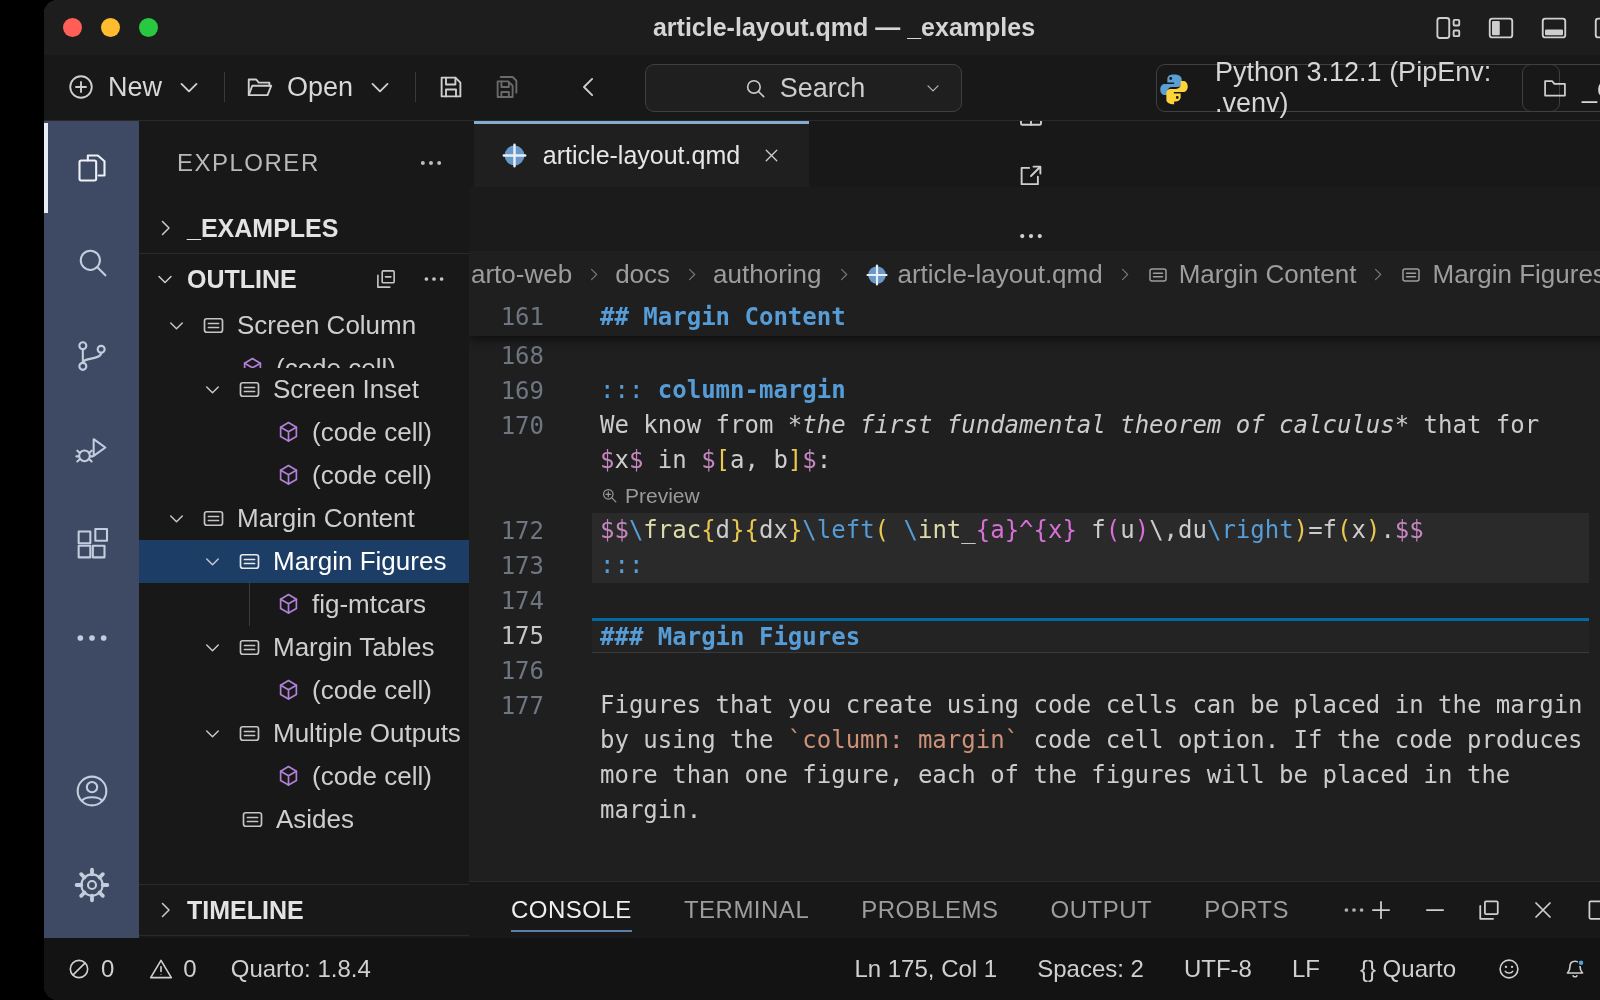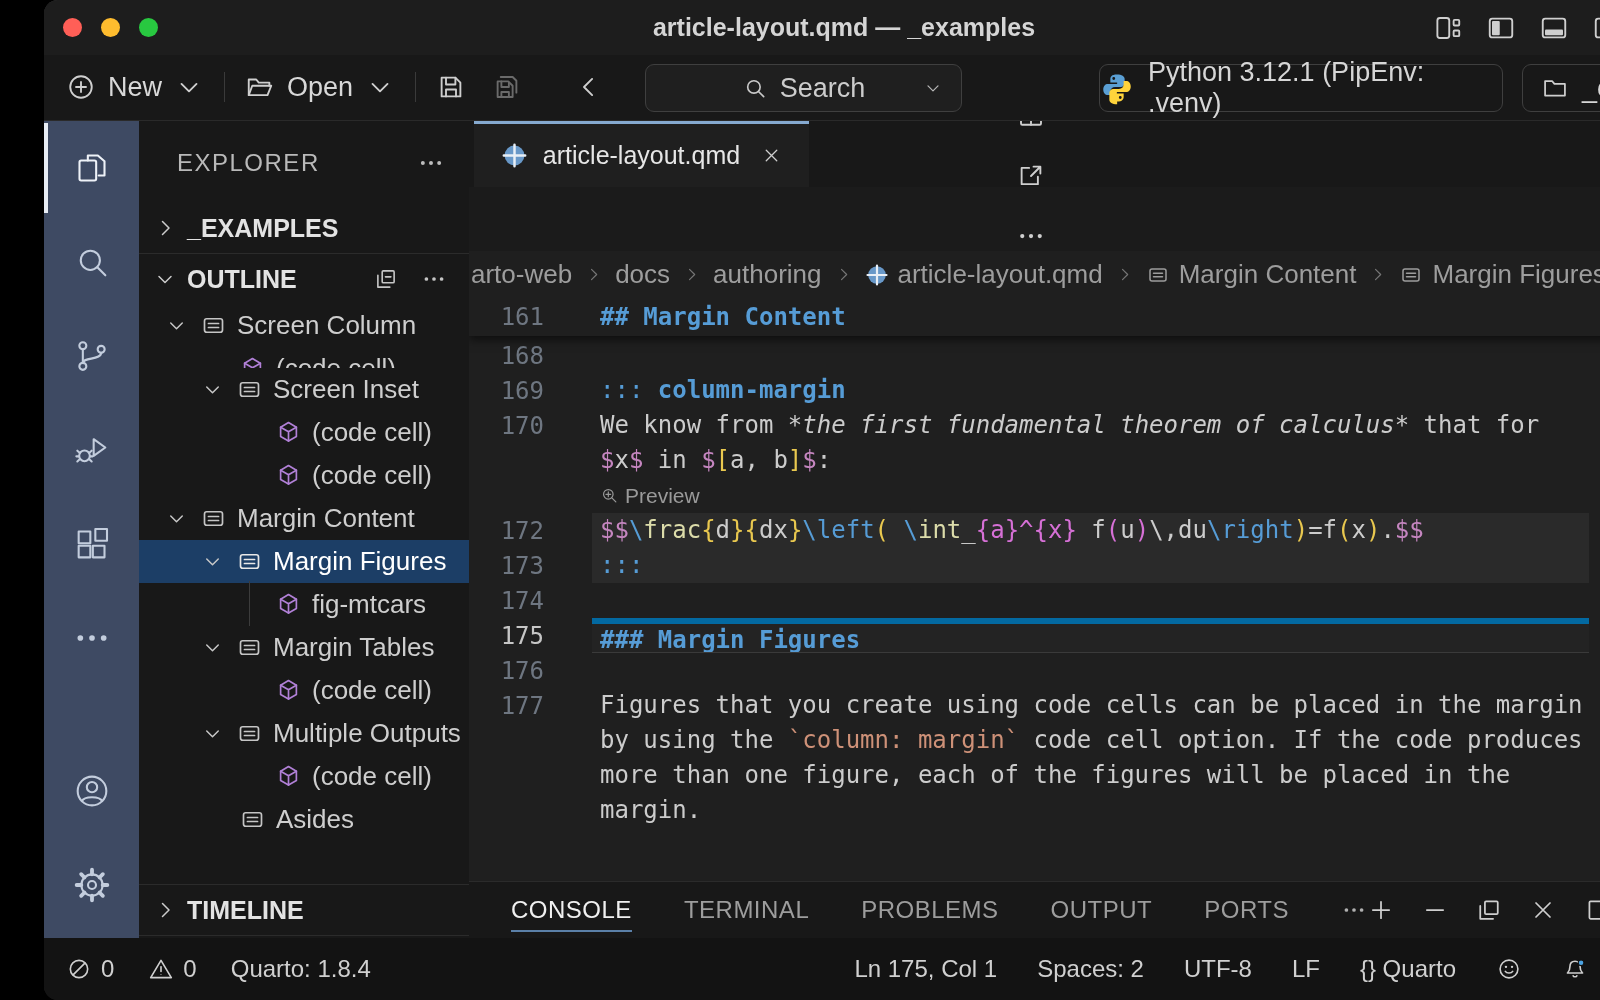--- a/index.html
+++ b/index.html
@@ -27,22 +27,22 @@
   .tb-left{position:absolute;left:22px;top:0;height:64px;display:flex;align-items:center;}
   .tbtn{display:flex;align-items:center;gap:12px;}
   .tbtn .ic{font-size:30px;color:#cfcfcf;}
   .tb-sep{width:1px;height:30px;background:#3a3a3a;margin:0 20px;}
   .chev-sm{font-size:20px;color:#bdbdbd;}
   .dim{opacity:.45;}
   .navchev{font-size:28px;color:#b9b9b9;}
   .searchbox{position:absolute;left:601px;top:9px;width:315px;height:46px;border:1px solid #3f3f3f;border-radius:9px;
     background:#1f1f1f;display:flex;align-items:center;justify-content:center;gap:12px;color:#cccccc;}
   .searchbox .chevd-abs{position:absolute;right:18px;font-size:20px;color:#b5b5b5;}
-  .pybtn{position:absolute;left:1055px;top:9px;width:402px;height:46px;border:1px solid #3f3f3f;border-radius:9px;
-    display:flex;align-items:center;justify-content:center;gap:14px;color:#d6d6d6;}
+  .pybtn{position:absolute;left:1112px;top:9px;width:402px;height:46px;border:1px solid #3f3f3f;border-radius:9px;
+    display:flex;align-items:center;justify-content:center;gap:24px;color:#d6d6d6;}
   .pybtn .ic{font-size:34px;}
   .wsbtn{position:absolute;left:1478px;top:9px;width:200px;height:46px;border:1px solid #3f3f3f;border-radius:9px;
     display:flex;align-items:center;padding-left:18px;gap:13px;color:#d6d6d6;}
   .wsbtn .ic{font-size:28px;color:#cfcfcf;}
   
   .activity{position:absolute;top:121px;bottom:62px;left:0;width:95px;background:#3e4a63;display:flex;flex-direction:column;}
   .actitem{height:94px;display:flex;align-items:center;justify-content:center;color:#c3cddd;font-size:40px;position:relative;}
   .actitem svg{stroke-width:1.25;}
   .actitem.active{color:#eef2f8;}
   .actitem.active::before{content:"";position:absolute;left:0;top:2px;bottom:2px;width:4px;background:#e8edf5;}
@@ -92,21 +92,21 @@
   
   .codearea{position:relative;background:#1f1f1f;height:584px;font-family:"DejaVu Sans Mono","Liberation Mono",monospace;
     font-size:24px;overflow:hidden;}
   .crow{height:35px;display:flex;align-items:center;white-space:pre;}
   .lnum{width:100px;box-sizing:border-box;padding-right:25px;text-align:right;color:#6e7681;flex:none;}
   .ctext{flex:1;margin-left:23px;margin-right:55px;padding-left:8px;height:35px;line-height:35px;overflow:hidden;}
   .sticky{position:absolute;top:0;left:0;right:0;height:38px;background:#1f1f1f;display:flex;align-items:center;
     box-shadow:0 4px 9px rgba(0,0,0,.55);z-index:3;white-space:pre;}
   #code-rows{padding-top:40px;}
   .crow.hl .ctext{background:#2a2a2a;}
-  .crow.cur .ctext{border-top:6px solid #0369a1;border-bottom:1px solid #3a3a3a;background:#232323;box-sizing:border-box;line-height:32px;}
+  .crow.cur .ctext{border-top:3px solid #0369a1;border-bottom:1px solid #3a3a3a;background:#232323;box-sizing:border-box;line-height:32px;}
   .crow.cur .lnum{color:#c6c6c6;}
   .crow.lensrow .ctext{font-family:"Liberation Sans",sans-serif;font-size:21px;color:#9a9a9a;display:flex;align-items:center;gap:6px;}
   .lensic{font-size:19px;color:#9a9a9a;}
   .sg.p{color:#cccccc;} .sg.i{color:#cccccc;font-style:italic;}
   .sg.h{color:#569cd6;font-weight:700;} .sg.hb{color:#569cd6;font-weight:700;} .sg.h2{color:#569cd6;}
   .sg.d{color:#c586c0;} .sg.b1{color:#e9c84f;} .sg.b2{color:#d670d6;}
   .sg.kw{color:#569cd6;} .sg.fn{color:#dcdcaa;} .sg.code{color:#ce9178;}
   .vscroll{position:absolute;right:3px;top:140px;width:11px;height:122px;background:rgba(160,160,160,.35);border-radius:6px;z-index:4;}
   
   .panelbar{position:absolute;left:425px;right:0;bottom:62px;height:56px;background:#181818;border-top:1px solid #2b2b2b;

